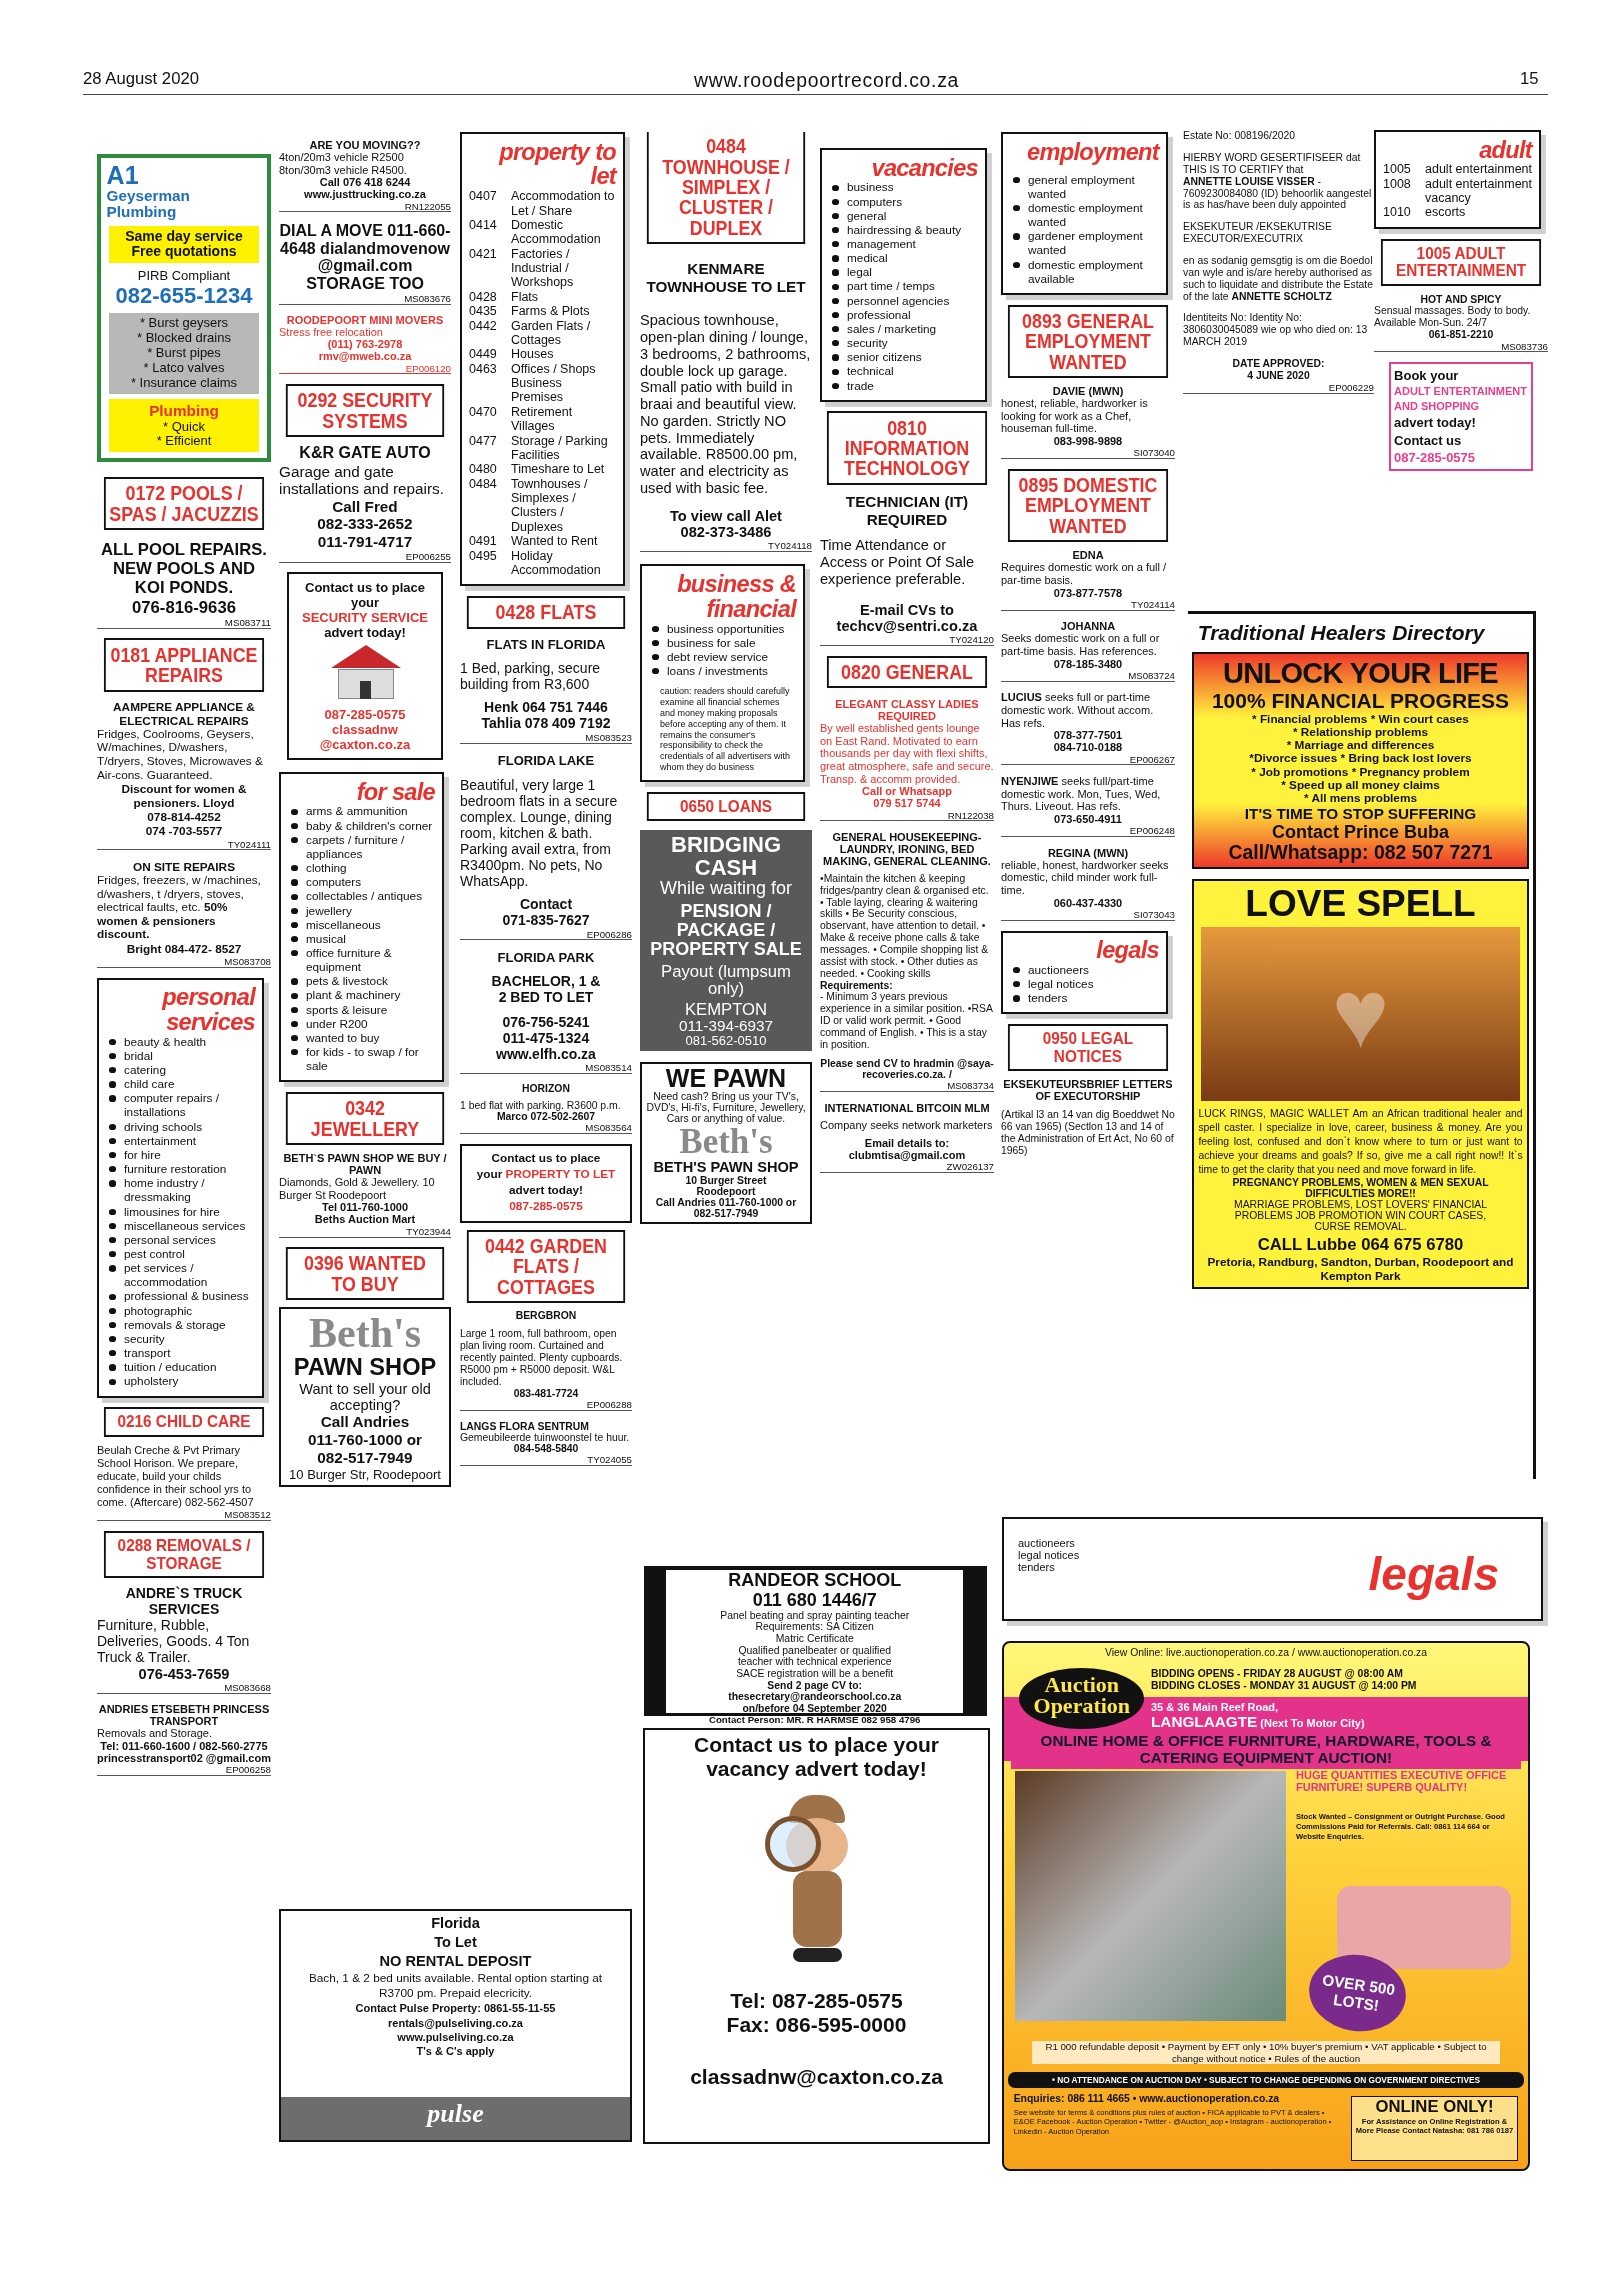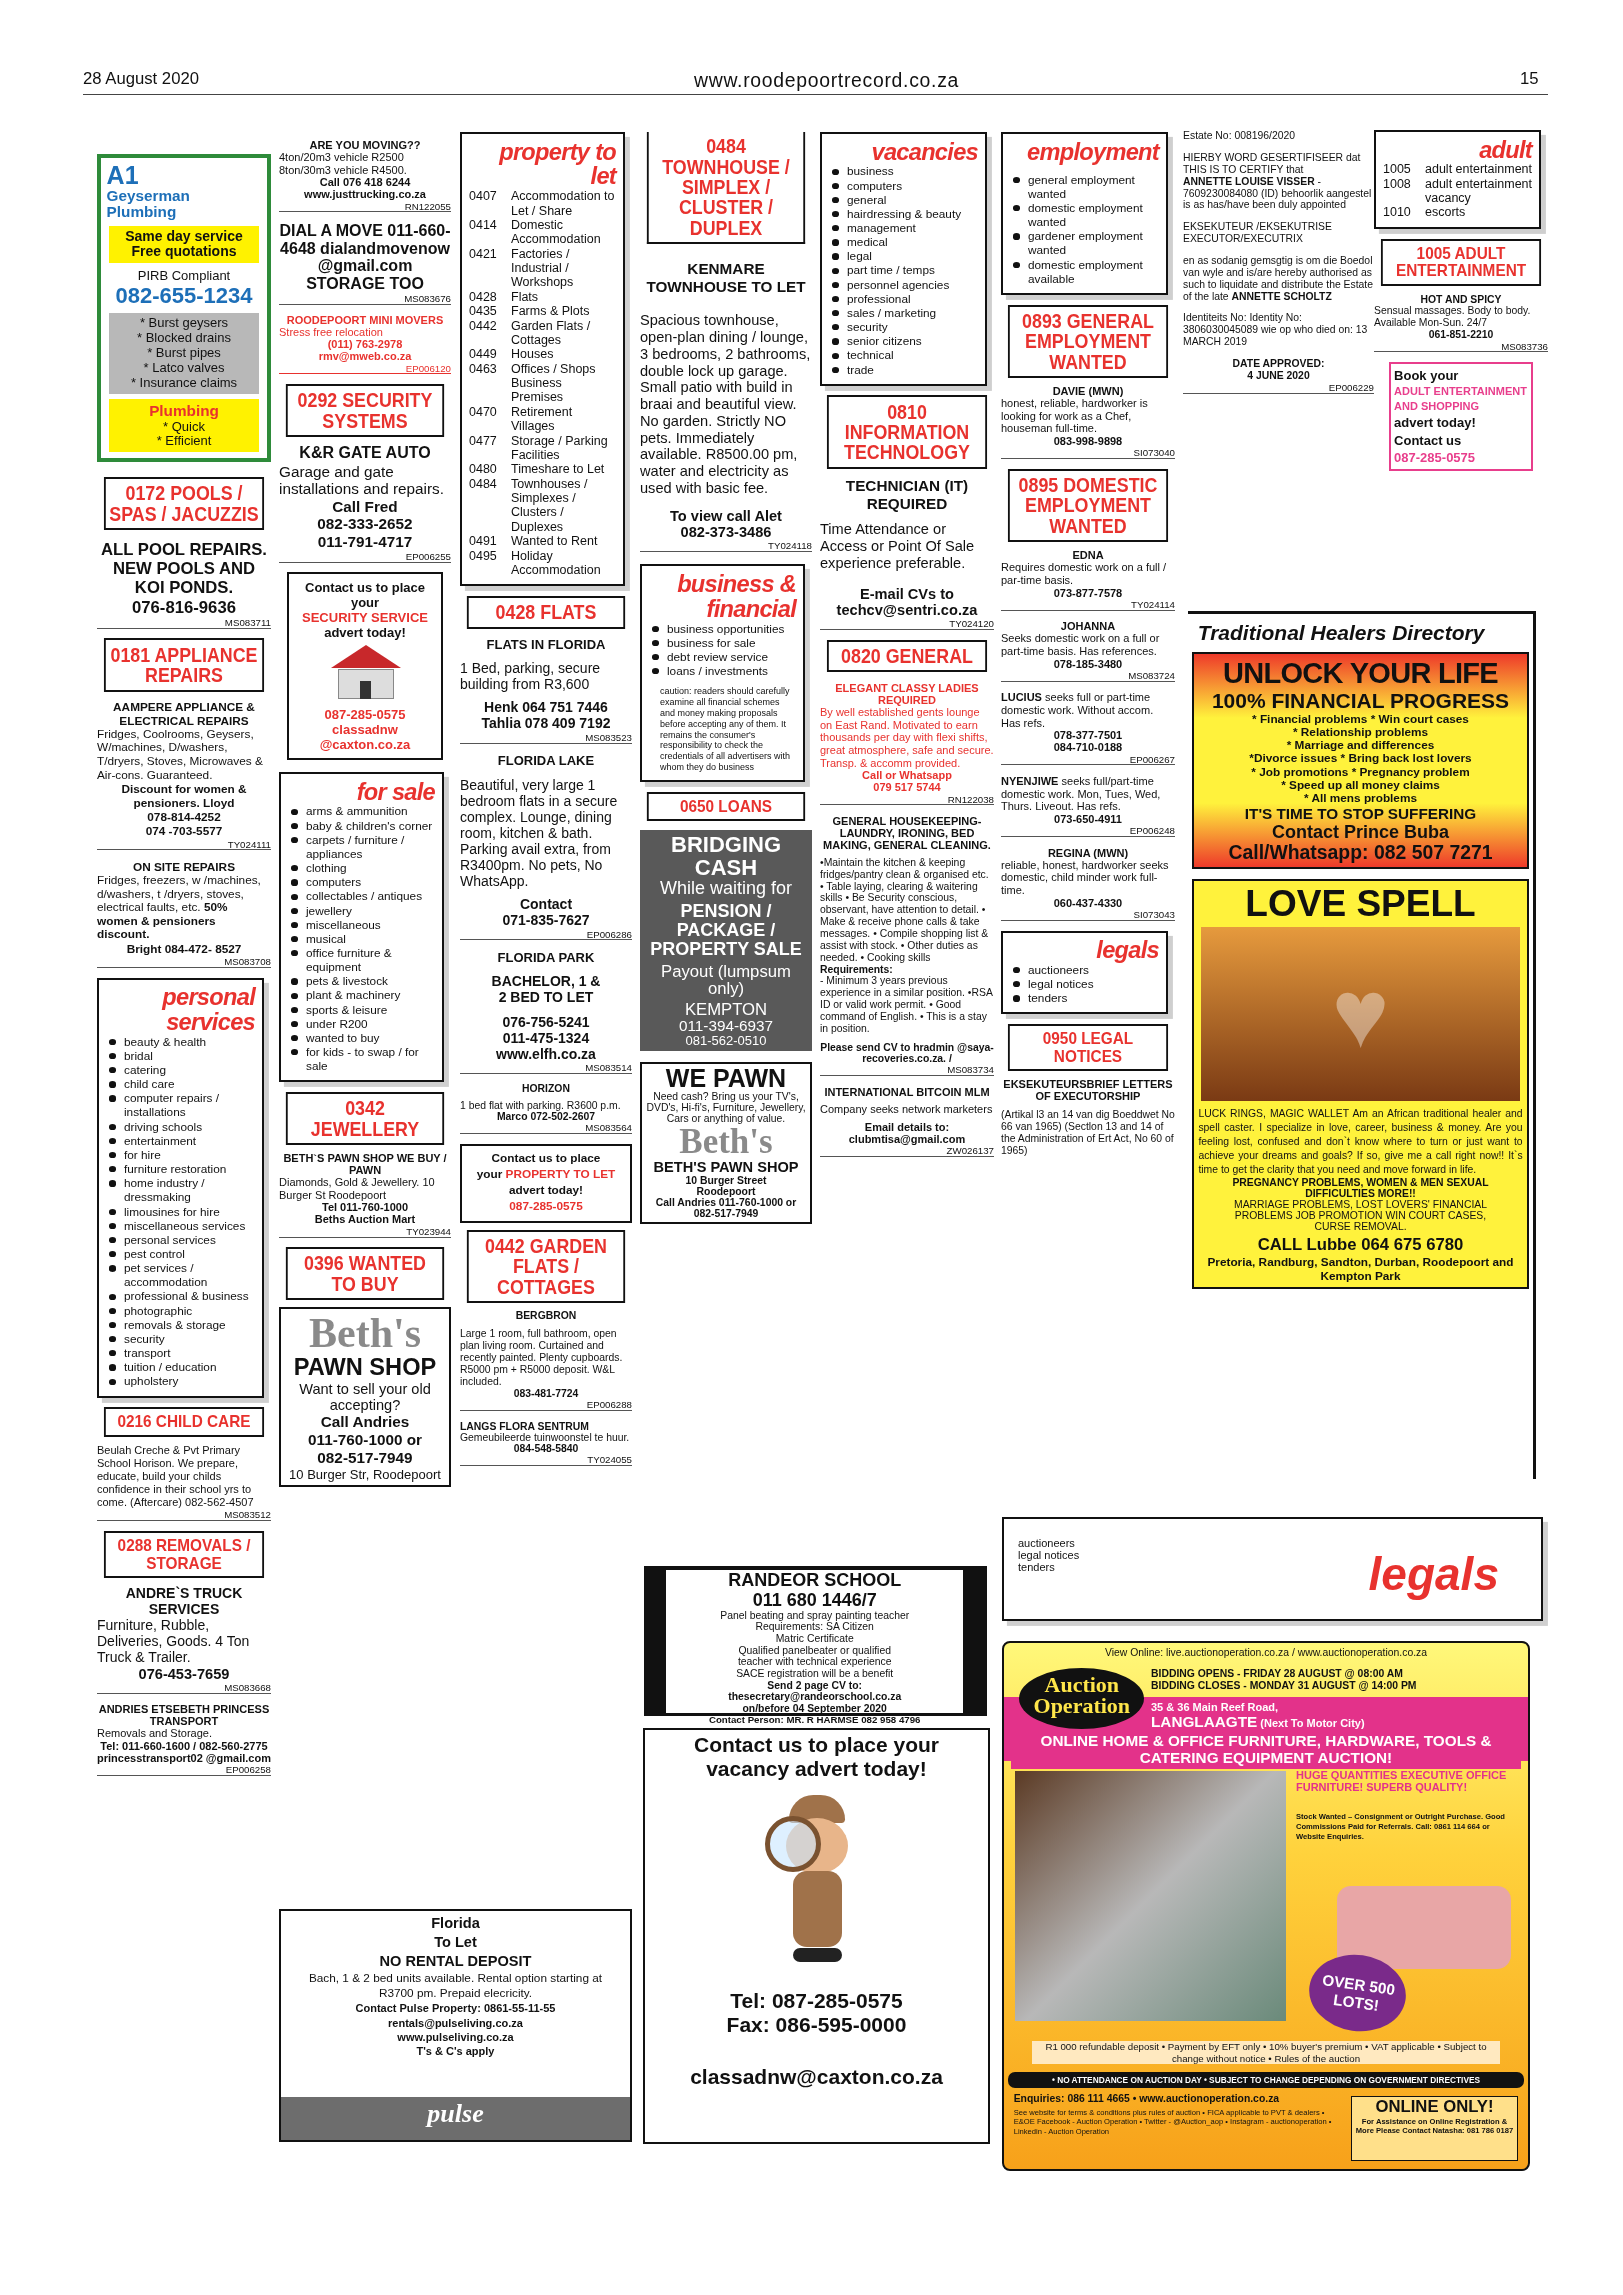--- a/index.html
+++ b/index.html
@@ -351,21 +351,21 @@
     <div style="font-weight:bold;font-size:25px;line-height:1">WE PAWN</div>
     <div style="font-size:10.4px">Need cash? Bring us your TV's, DVD's, Hi-fi's, Furniture, Jewellery, Cars or anything of value.</div>
     <div style="font-family:'Liberation Serif',serif;font-weight:bold;font-size:35px;color:#8a8a8a;line-height:1">Beth's</div>
     <div style="font-weight:bold;font-size:14.6px">BETH'S PAWN SHOP</div>
     <div style="font-weight:bold;font-size:10.4px;padding:0 28px">10 Burger Street Roodepoort</div>
     <div style="font-weight:bold;font-size:10.4px">Call Andries 011-760-1000 or 082-517-7949</div>
   </div>
 </div>
 
 <div class="col c5">
-  <div class="idx" style="margin-top:0">
+  <div class="idx" style="margin-top:16px">
     <div class="t">vacancies</div>
     <ul id="vacancies-list">
         <li>business</li>
         <li>computers</li>
         <li>general</li>
         <li>hairdressing &amp; beauty</li>
         <li>management</li>
         <li>medical</li>
         <li>legal</li>
         <li>part time / temps</li>
@@ -576,21 +576,21 @@
     <div style="font-size:22px">Operation</div>
   </div>
   <div style="position:absolute;left:147px;top:25px;font-weight:bold;font-size:10.4px;line-height:1.2">
     <div>BIDDING OPENS - FRIDAY 28 AUGUST @ 08:00 AM</div>
     <div>BIDDING CLOSES - MONDAY 31 AUGUST @ 14:00 PM</div>
   </div>
   <div style="position:absolute;left:0;right:0;top:54px;height:64px;background:#e3328a;color:#fff;font-weight:bold;padding-left:147px;padding-top:4.2px;font-size:11px">
     <div>35 &amp; 36 Main Reef Road,</div>
     <div><span style="font-size:15.3px">LANGLAAGTE</span><span> (Next To Motor City)</span></div>
   </div>
-  <div style="position:absolute;top:87px;left:7px;right:7px;text-align:center;color:#ffffff;font-weight:bold;font-size:15.3px;line-height:1.1;background:#e3328a;padding:2.8px 0">ONLINE HOME &amp; OFFICE FURNITURE, HARDWARE, TOOLS &amp; CATERING EQUIPMENT AUCTION!</div>
+  <div style="position:absolute;top:87px;left:7px;right:7px;text-align:center;color:#0f172a;font-weight:bold;font-size:15.3px;line-height:1.1;background:#e3328a;padding:2.8px 0">ONLINE HOME &amp; OFFICE FURNITURE, HARDWARE, TOOLS &amp; CATERING EQUIPMENT AUCTION!</div>
   <div style="position:absolute;left:292px;top:126px;width:222px;color:#e3328a;font-weight:bold;font-size:11px;line-height:1.1">HUGE QUANTITIES EXECUTIVE OFFICE FURNITURE! SUPERB QUALITY!</div>
   <div style="position:absolute;left:292px;top:169px;width:222px;font-weight:bold;font-size:7.6px;line-height:1.3">Stock Wanted – Consignment or Outright Purchase. Good Commissions Paid for Referrals. Call: 0861 114 664 or Website Enquiries.</div>
   <div style="position:absolute;left:11px;top:128px;width:271px;height:250px;background:linear-gradient(135deg,#5b3a24,#b8b8b8 50%,#6a8a7a)"></div>
   <div style="position:absolute;left:333px;top:243px;width:174px;height:83px;background:#e8a6a6;border-radius:14px"></div>
   <div style="position:absolute;left:305px;top:312px;width:97px;height:76px;background:#7a2a8a;color:#fff;font-weight:bold;font-size:15.3px;text-align:center;border-radius:50%;padding-top:21px;transform:rotate(8deg)">OVER 500 LOTS!</div>
   <div style="position:absolute;left:28px;right:28px;top:398px;text-align:center;font-size:9.7px;line-height:1.2;background:#ffe9c0">R1 000 refundable deposit • Payment by EFT only • 10% buyer's premium • VAT applicable • Subject to change without notice • Rules of the auction</div>
   <div style="position:absolute;left:4.2px;right:4.2px;top:429px;background:#111;color:#fff;font-weight:bold;font-size:8.3px;text-align:center;padding:2.8px;border-radius:7px">• NO ATTENDANCE ON AUCTION DAY • SUBJECT TO CHANGE DEPENDING ON GOVERNMENT DIRECTIVES</div>
   <div style="position:absolute;left:9.7px;top:450px;width:319px;font-weight:bold;font-size:10.4px">Enquiries: 086 111 4665 • www.auctionoperation.co.za</div>
   <div style="position:absolute;left:9.7px;top:465px;width:319px;font-size:7.6px;line-height:1.25">See website for terms &amp; conditions plus rules of auction • FICA applicable to PVT &amp; dealers • E&amp;OE Facebook - Auction Operation • Twitter - @Auction_aop • Instagram - auctionoperation • Linkedin - Auction Operation</div>
   <div style="position:absolute;left:347px;top:453px;width:167px;height:65px;border:1.4px solid #111;text-align:center;background:#ffe08a">

